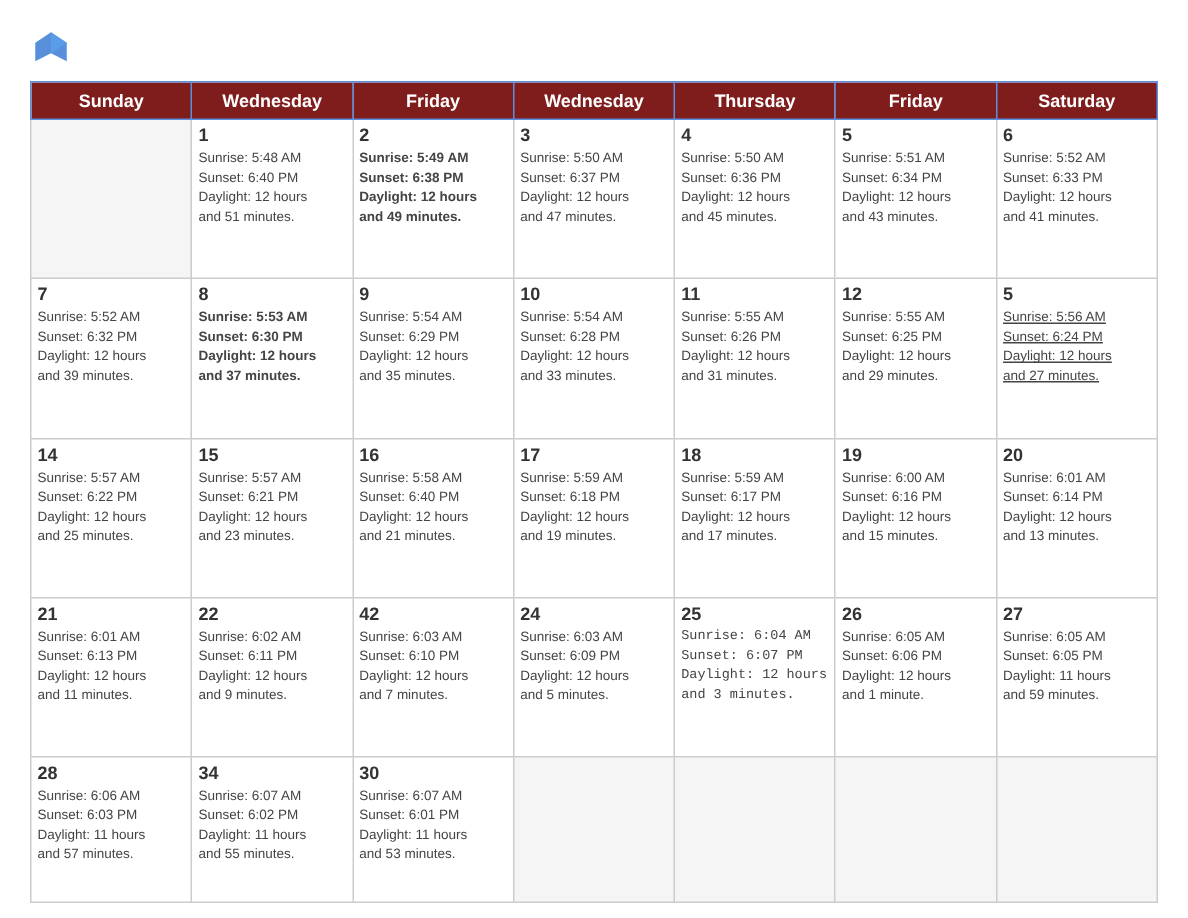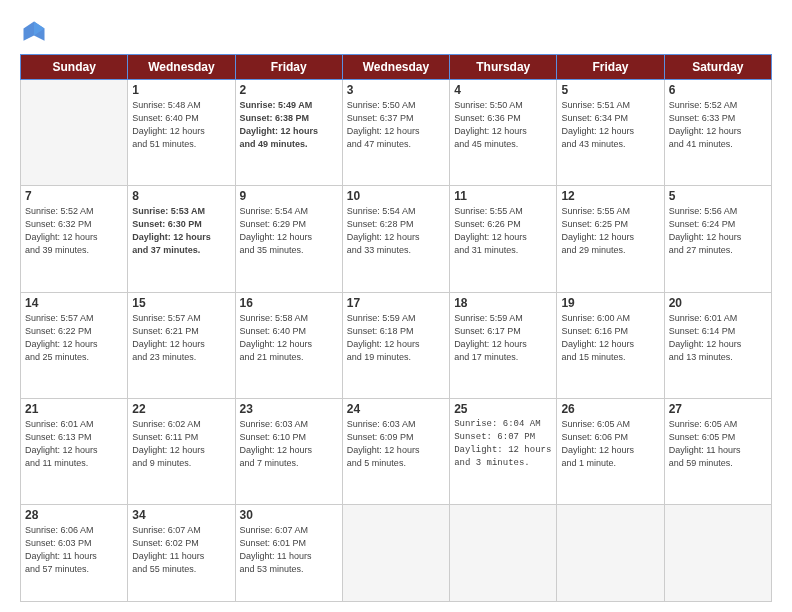--- a/index.html
+++ b/index.html
@@ -223,21 +223,21 @@
           </td>
           <td>
             <span class="day-number">12</span>
             <div class="day-info" style="white-space: pre-line;">Sunrise: 5:55 AM
 Sunset: 6:25 PM
 Daylight: 12 hours
 and 29 minutes.</div>
           </td>
           <td>
             <span class="day-number">5</span>
-            <div class="day-info" style="white-space: pre-line;">Sunrise: 5:56 AM
+            <div class="day-info" style="white-space: pre-line; text-decoration: underline;">Sunrise: 5:56 AM
 Sunset: 6:24 PM
 Daylight: 12 hours
 and 27 minutes.</div>
           </td>
         </tr>
         <tr>
           <td>
             <span class="day-number">14</span>
             <div class="day-info" style="white-space: pre-line;">Sunrise: 5:57 AM
 Sunset: 6:22 PM
@@ -296,21 +296,21 @@
 and 11 minutes.</div>
           </td>
           <td>
             <span class="day-number">22</span>
             <div class="day-info" style="white-space: pre-line;">Sunrise: 6:02 AM
 Sunset: 6:11 PM
 Daylight: 12 hours
 and 9 minutes.</div>
           </td>
           <td>
-            <span class="day-number">23</span>
+            <span class="day-number">42</span>
             <div class="day-info" style="white-space: pre-line;">Sunrise: 6:03 AM
 Sunset: 6:10 PM
 Daylight: 12 hours
 and 7 minutes.</div>
           </td>
           <td>
             <span class="day-number">24</span>
             <div class="day-info" style="white-space: pre-line;">Sunrise: 6:03 AM
 Sunset: 6:09 PM
 Daylight: 12 hours

